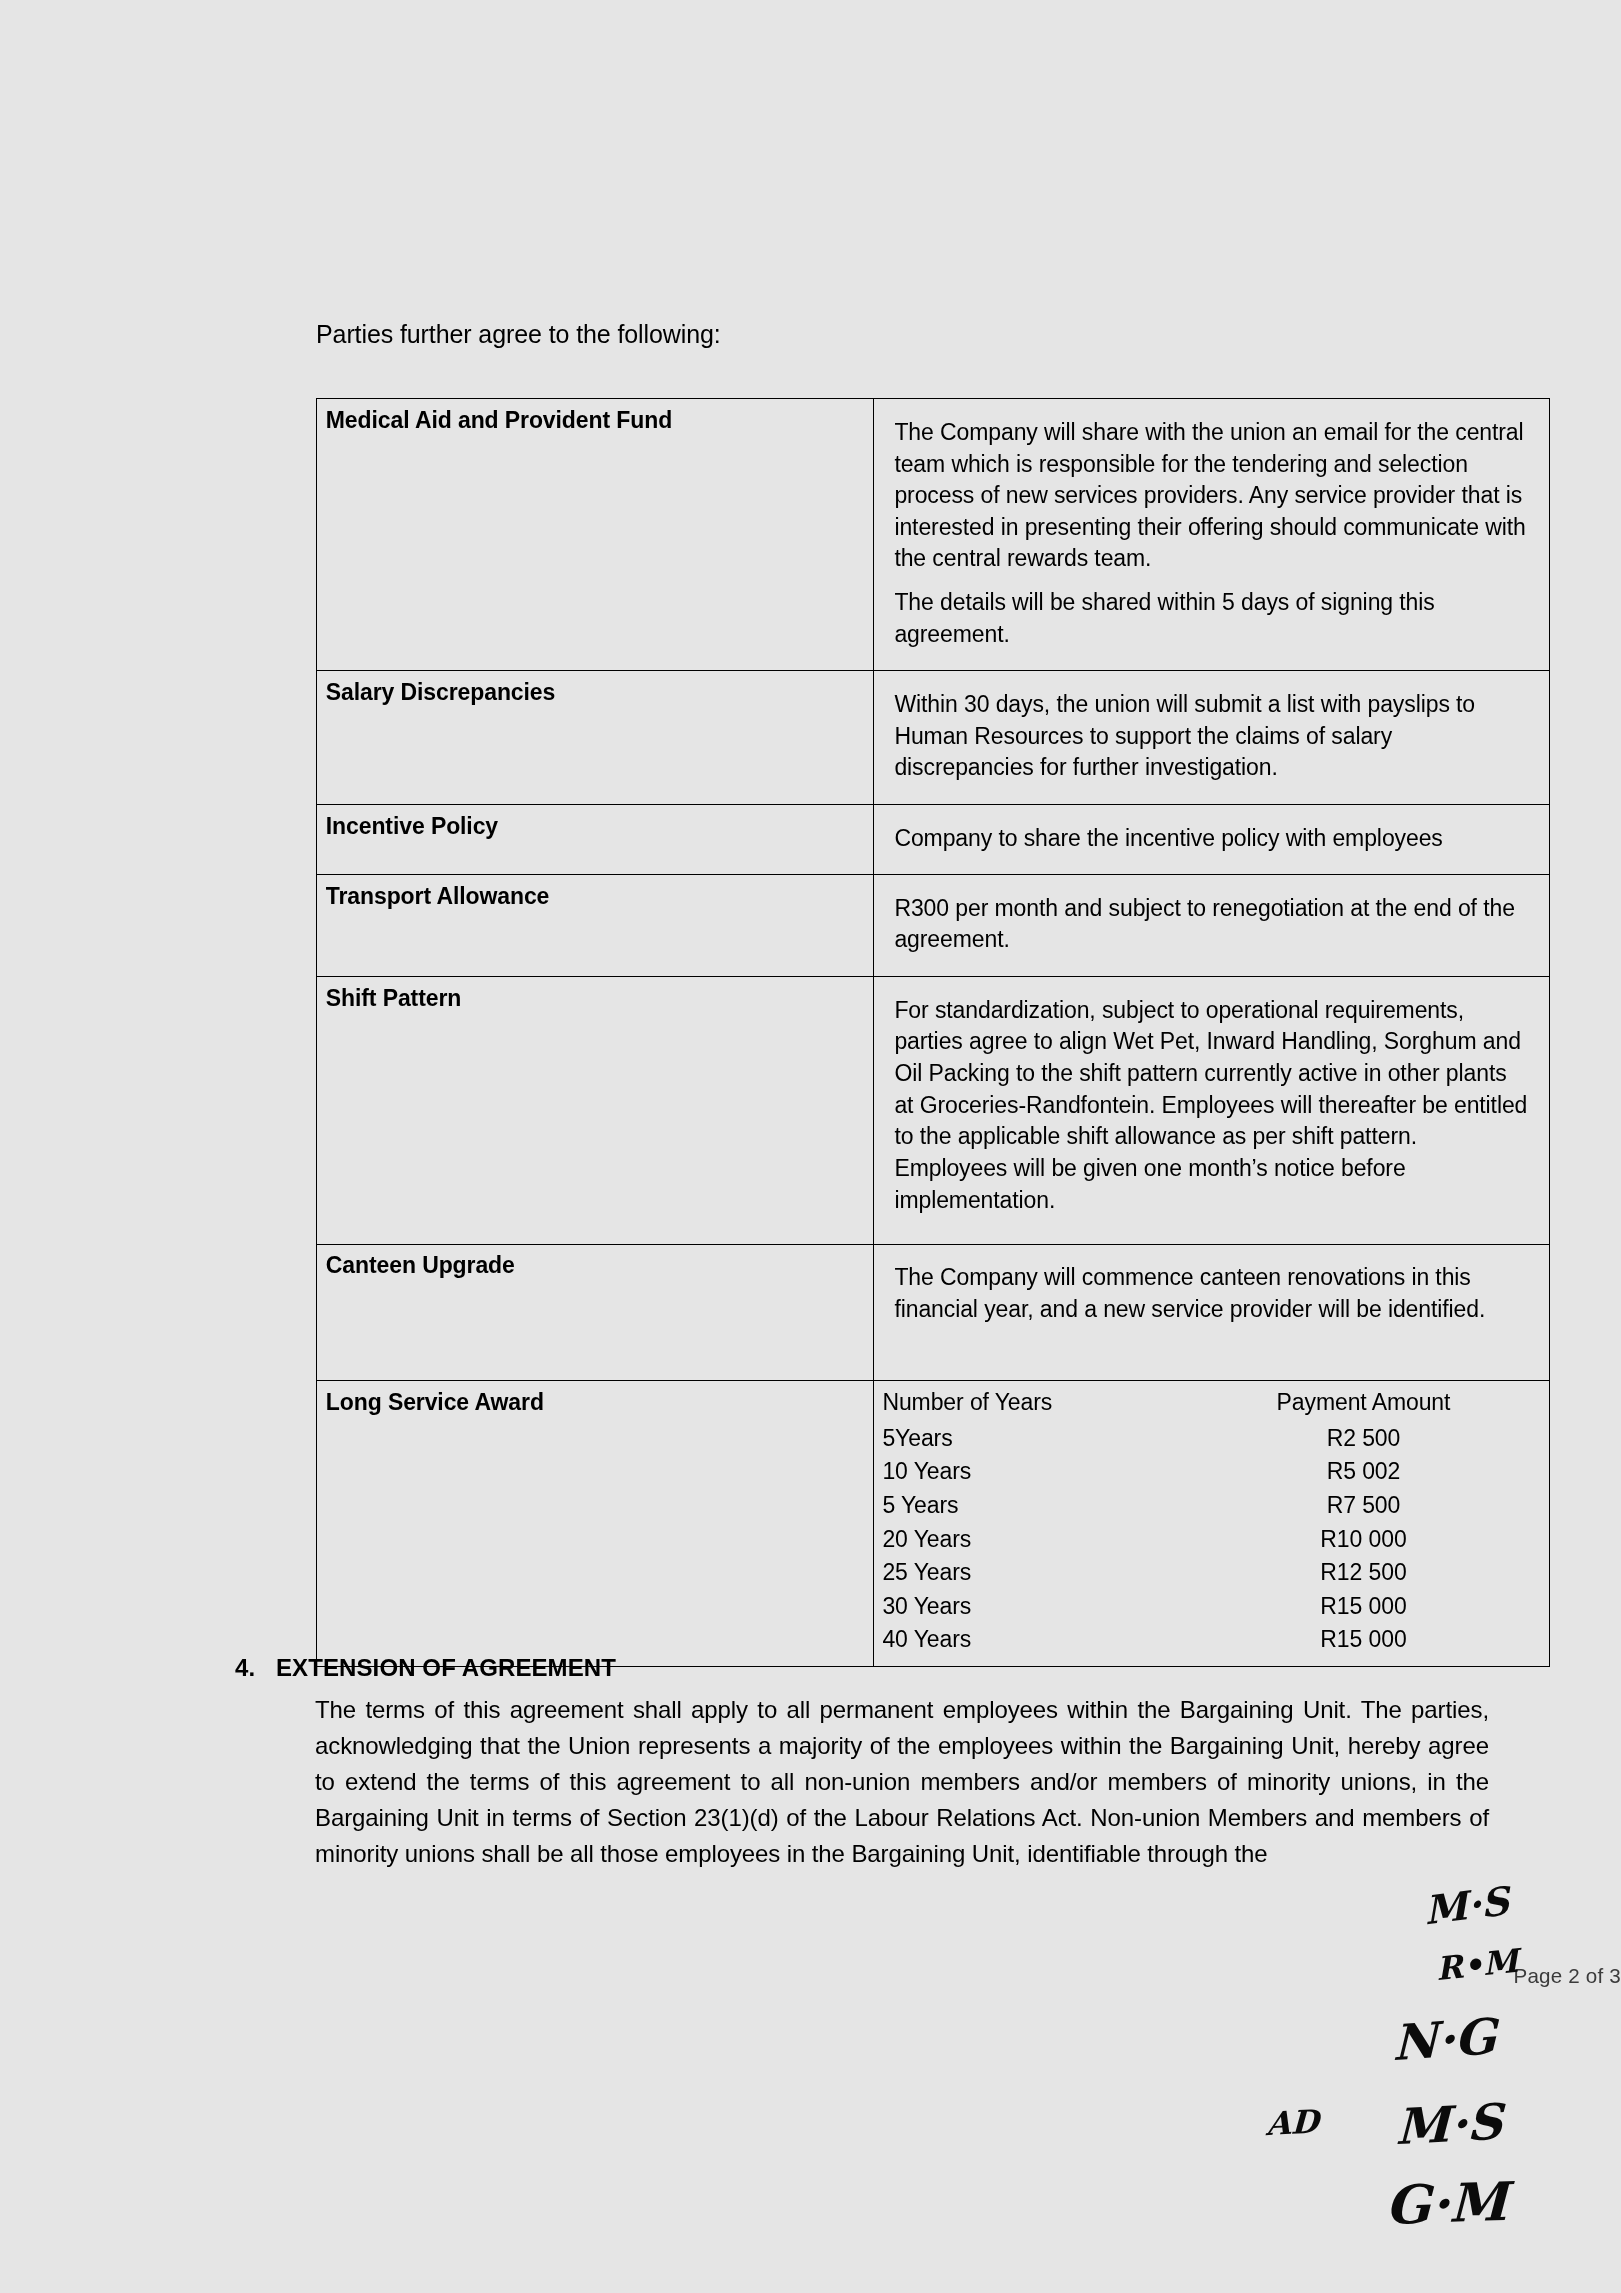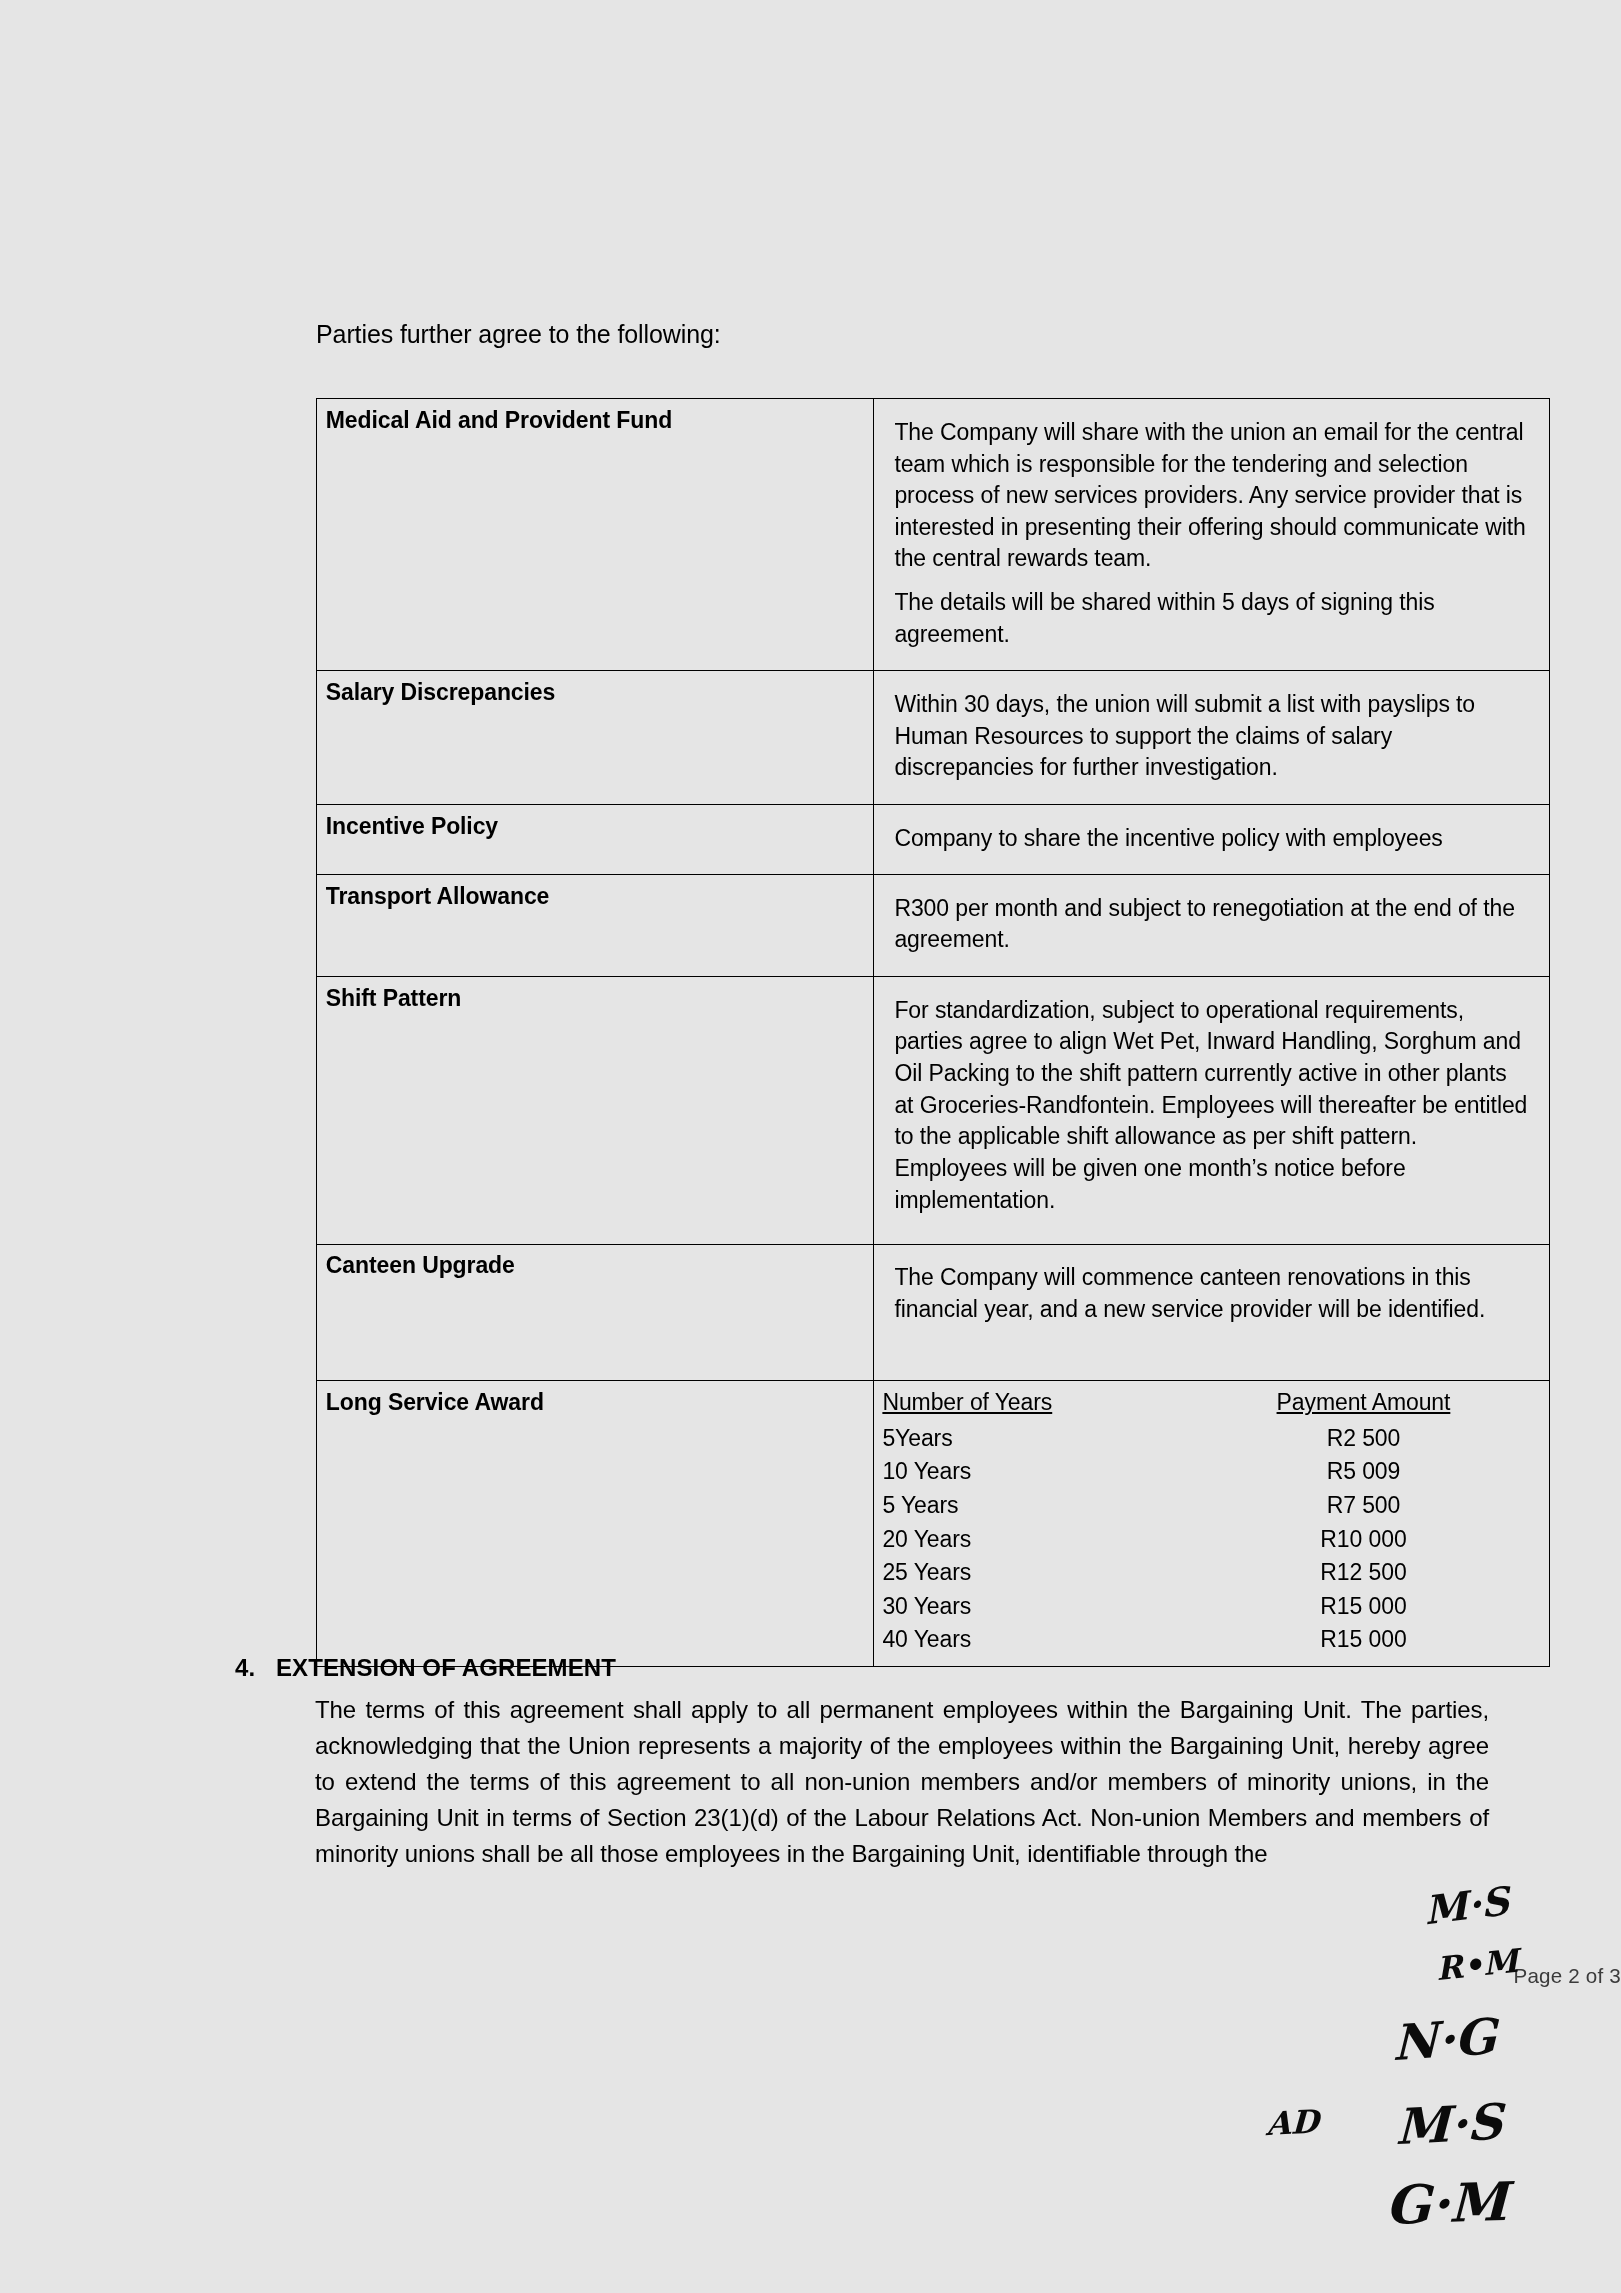--- a/index.html
+++ b/index.html
@@ -76,21 +76,20 @@
     border: none !important;
     padding: 0 0 2px 0 !important;
     font-size: 23px;
     line-height: 1.33;
     vertical-align: top;
     height: auto !important;
   }
   table.award-table td.c-years  { width: 46%; }
   table.award-table td.c-amount { width: 54%; text-align: center; }
   table.award-table thead td {
-    text-decoration: underline;
     padding-bottom: 3.9px !important;
   }
 
   
   #section4 {
     position: absolute;
     left: 235px;
     top: 1654px;
     width: 1284px;
   }
@@ -206,21 +205,21 @@
                 <td class="c-amount">Payment Amount</td>
               </tr>
             </thead>
             <tbody>
               <tr>
                 <td class="c-years">5Years</td>
                 <td class="c-amount">R2 500</td>
               </tr>
               <tr>
                 <td class="c-years">10 Years</td>
-                <td class="c-amount">R5 009</td>
+                <td class="c-amount">R5 002</td>
               </tr>
               <tr>
                 <td class="c-years">5 Years</td>
                 <td class="c-amount">R7 500</td>
               </tr>
               <tr>
                 <td class="c-years">20 Years</td>
                 <td class="c-amount">R10 000</td>
               </tr>
               <tr>

